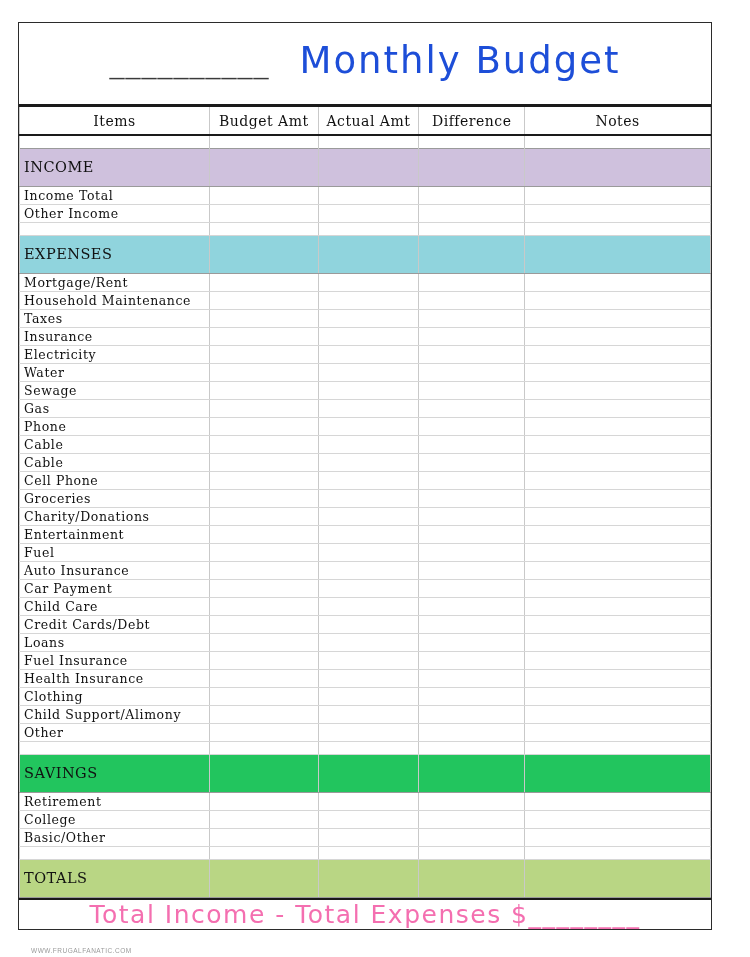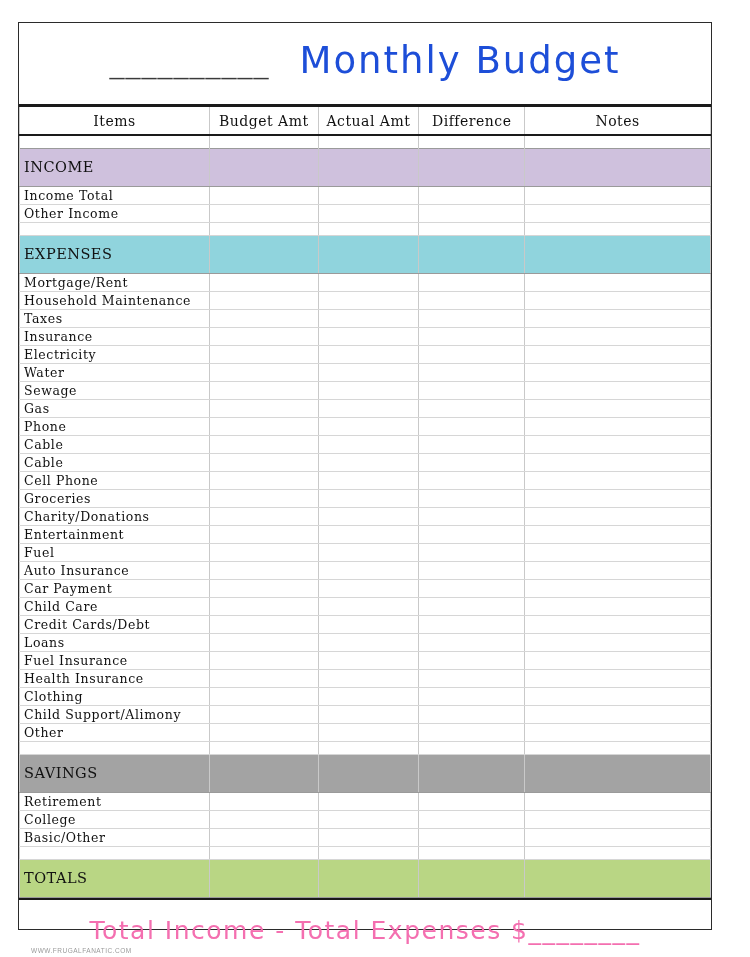--- a/index.html
+++ b/index.html
@@ -96,21 +96,21 @@
   tr.section td {
     height: 38px;
     font-size: 14.5px;
     letter-spacing: 0.5px;
     color: #111;
     border-bottom: 1px solid #9a9a9a;
     border-top: 1px solid #9a9a9a;
   }
   tr.sec-income td   { background: #cfc1dd; }
   tr.sec-expenses td { background: #90d4dd; }
-  tr.sec-savings td  { background: #a3a3a3; }
+  tr.sec-savings td  { background: #22c55e; }
   tr.sec-totals td   { background: #b9d munched; margin-top: 27px; }
   tr.sec-totals td   { background: #b9d684; }
 
   tr.spacer td {
     height: 13px;
     border-bottom: 1px solid #d6d6d6;
     background: #ffffff;
   }
   tr.spacer-plain td {
     height: 13px;
@@ -126,21 +126,20 @@
     height: 72px;
     border-top: 2px solid #1a1a1a;
     box-sizing: border-box;
   }
   .footer-text {
     text-align: center;
     font-family: "DejaVu Sans", sans-serif;
     font-size: 25px;
     color: #f46fb0;
     letter-spacing: 1.5px;
-    padding-top: 16px;
     white-space: nowrap;
   }
   .watermark {
     position: absolute;
     left: 12px;
     bottom: 16px;
     font-family: "Liberation Sans", sans-serif;
     font-size: 6.5px;
     color: #9a9a9a;
     letter-spacing: 0.5px;

